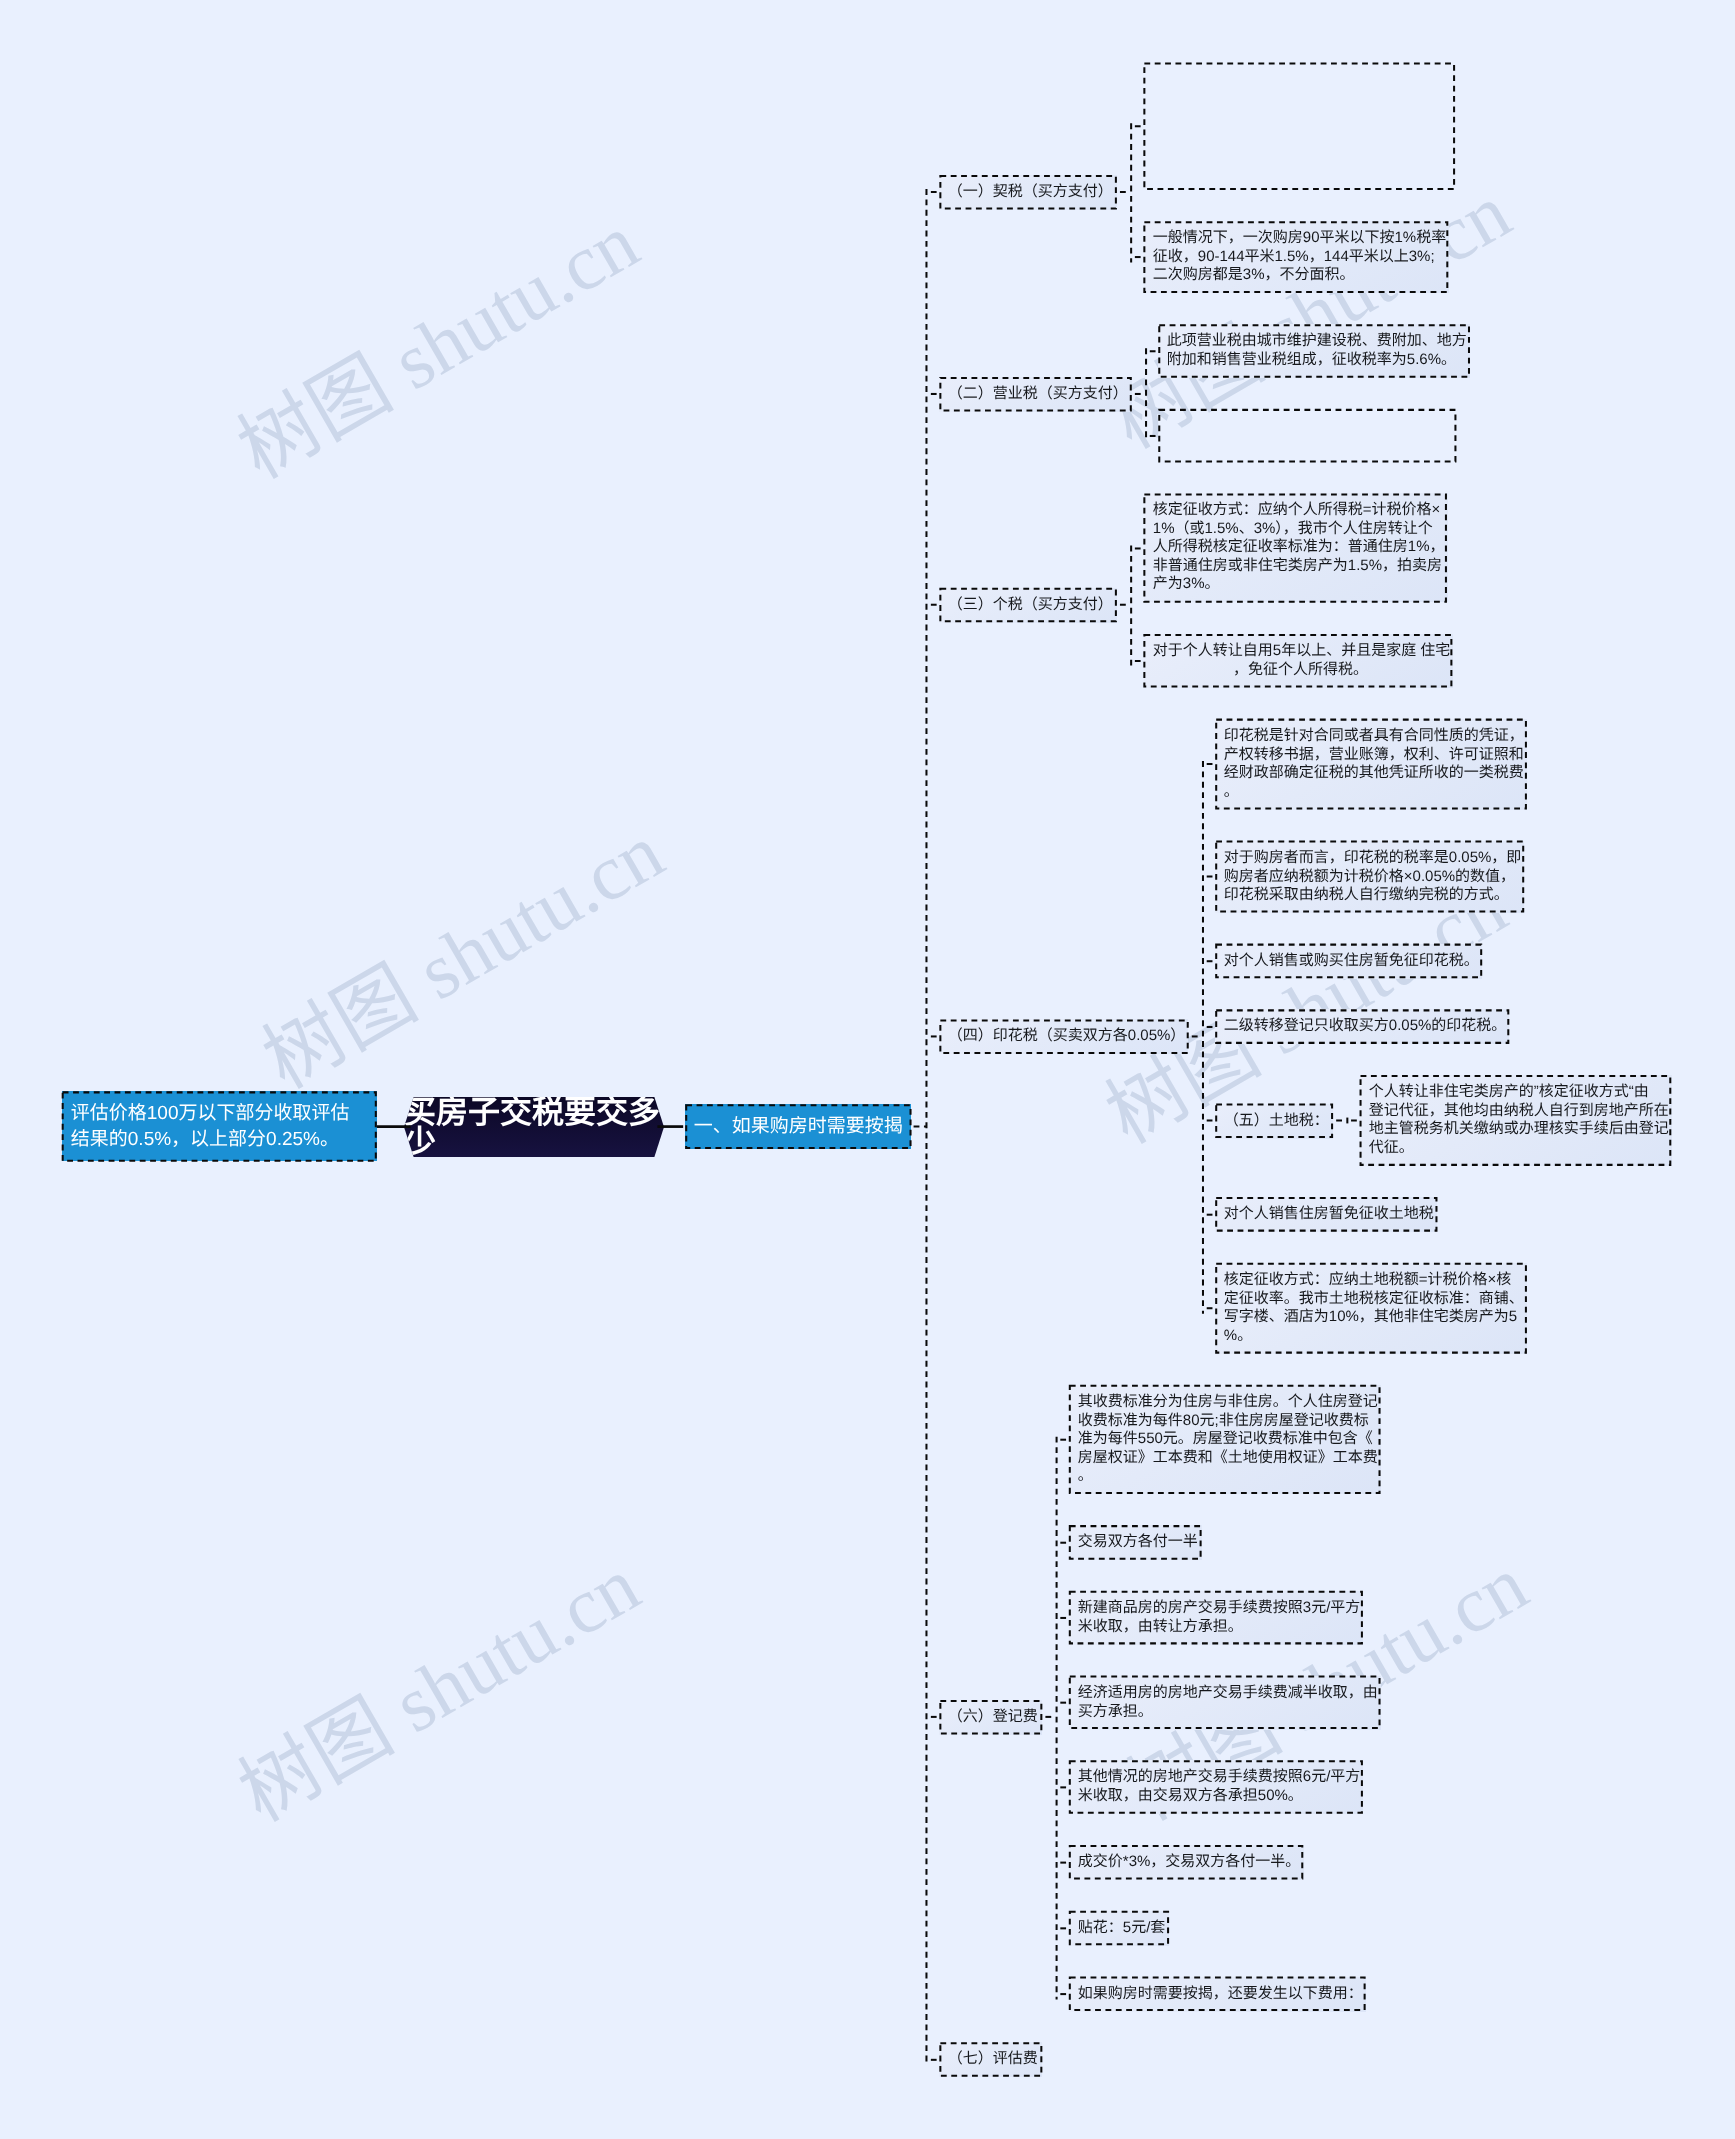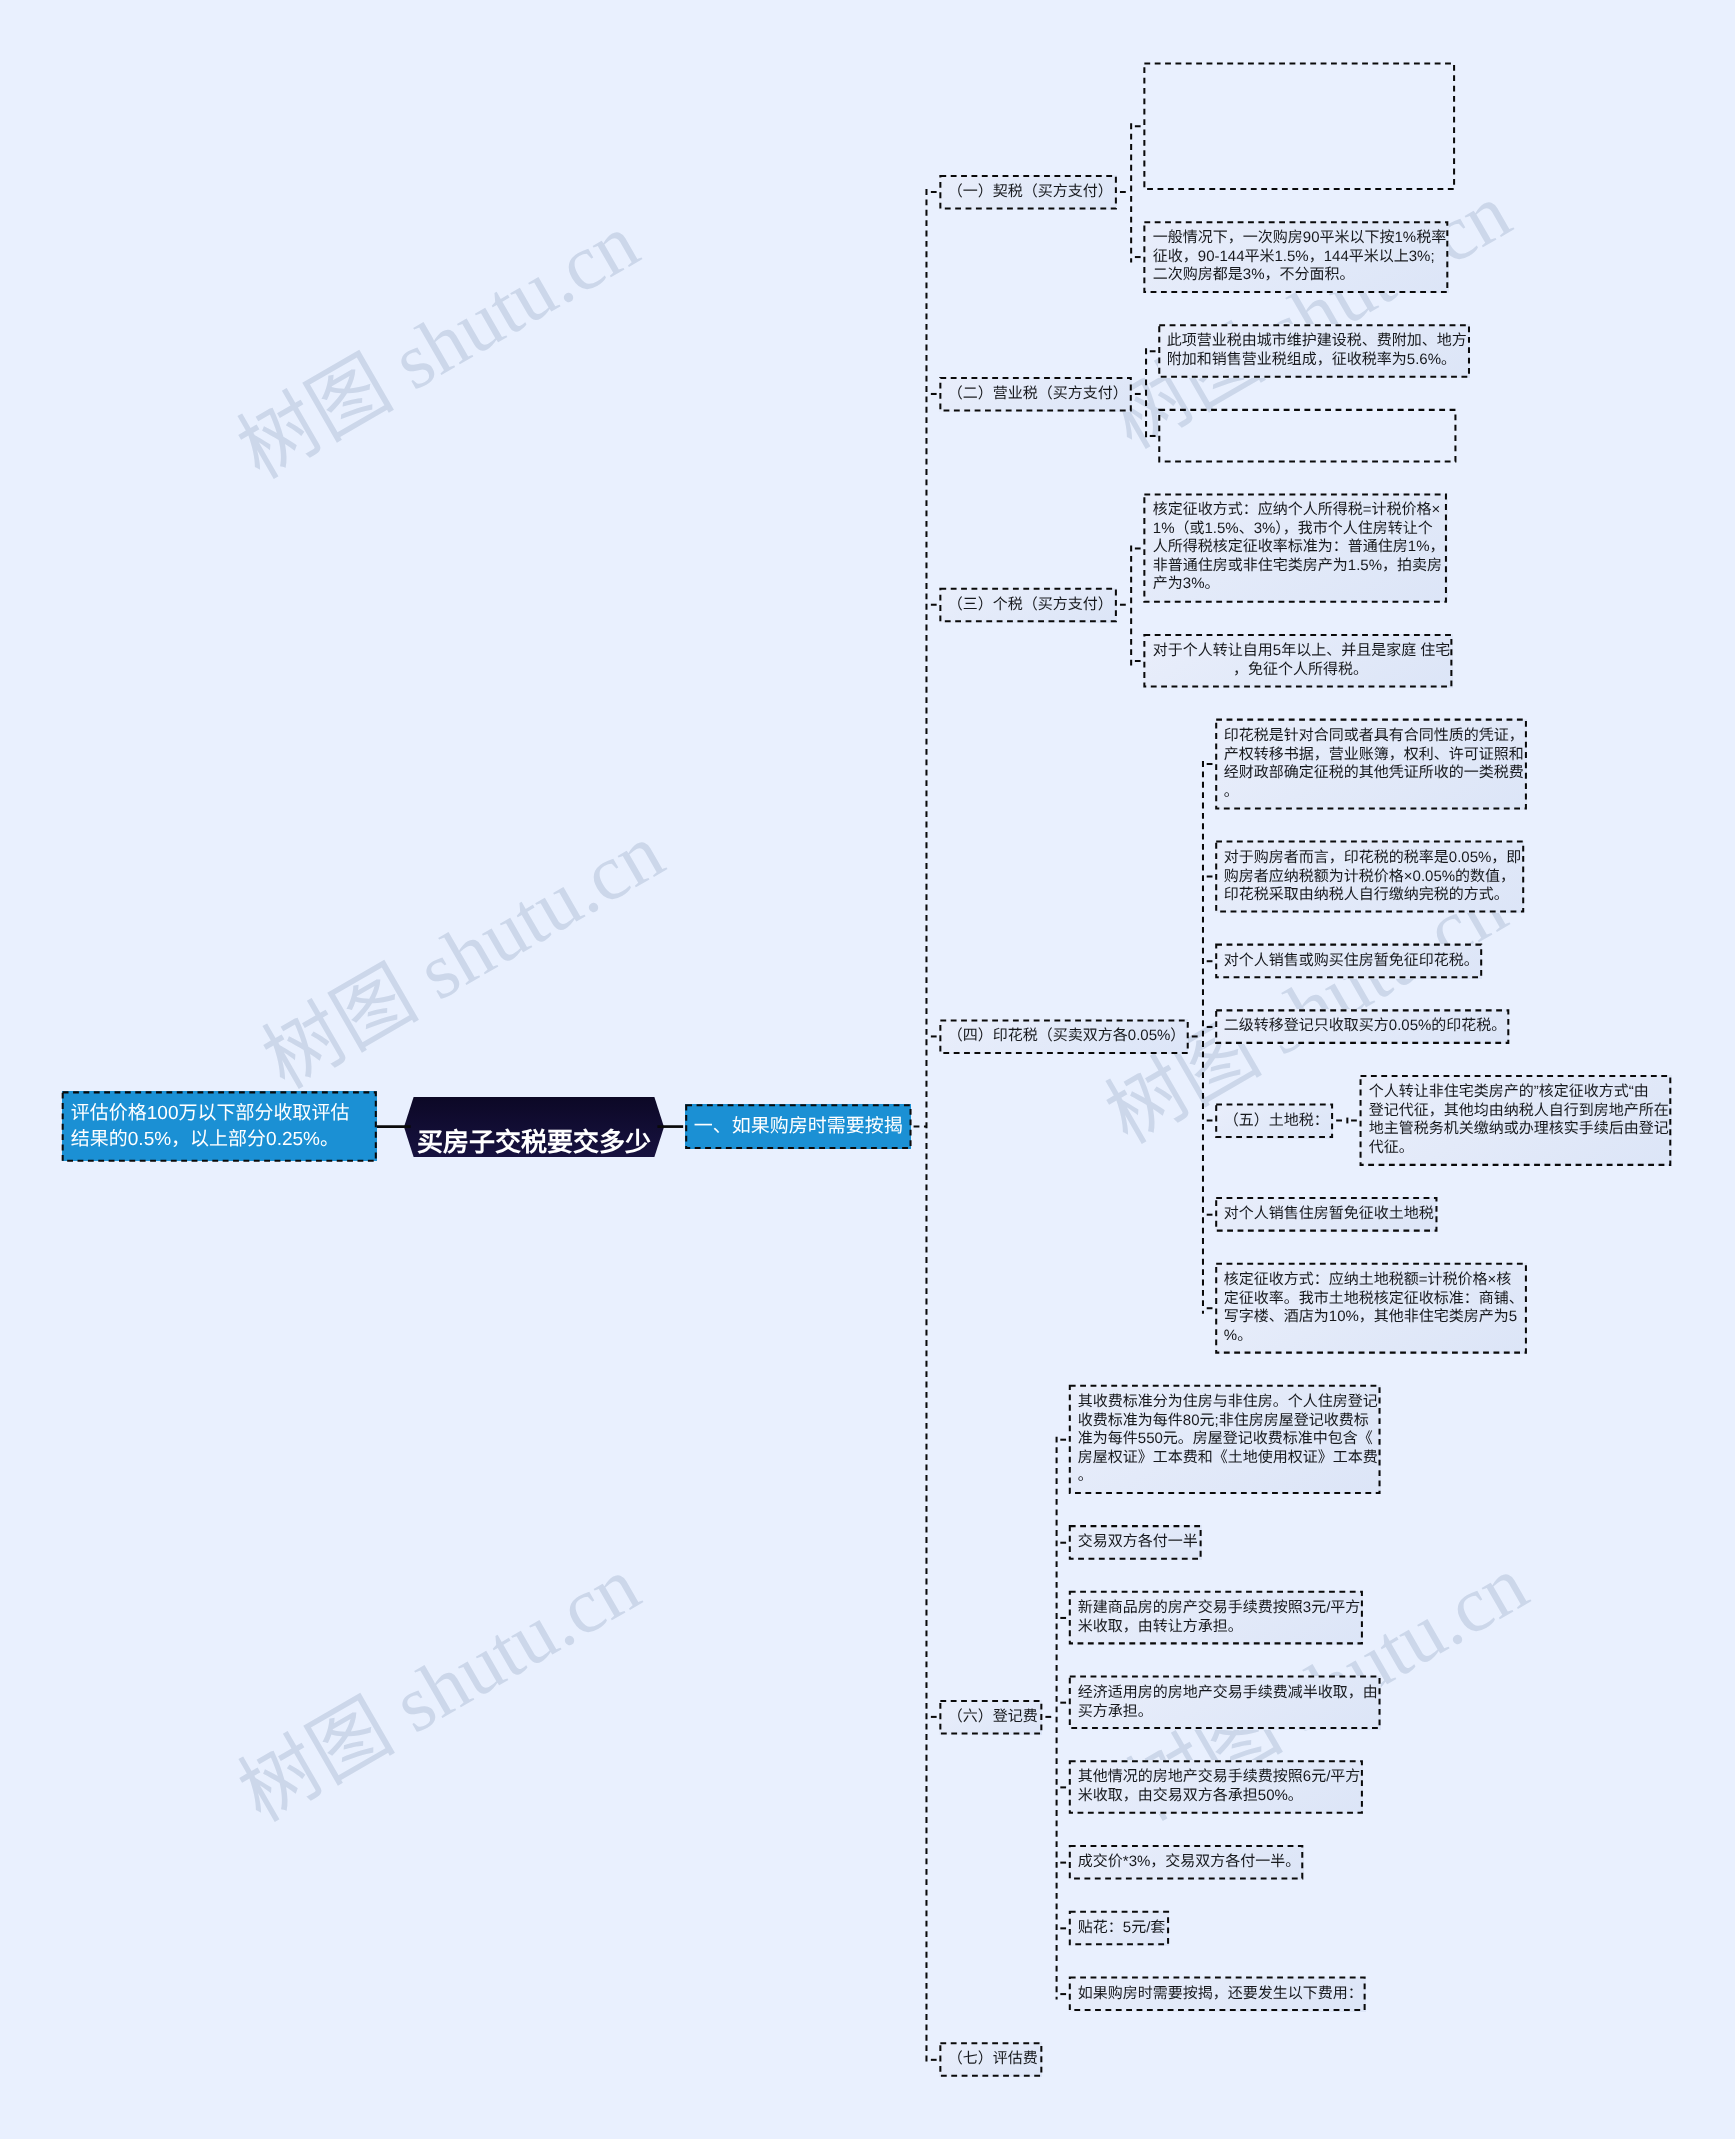--- a/index.html
+++ b/index.html
@@ -8,21 +8,21 @@
 #canvas{position:relative;width:1735px;height:2140px;overflow:hidden;background:#e9f0fe;}
 #wmlayer{position:absolute;left:0;top:0;width:1735px;height:2140px;overflow:hidden;}
 .wm{position:absolute;color:#ccd7ea;font-size:79px;white-space:nowrap;line-height:1;
  transform-origin:0 0;font-family:"Liberation Serif",serif;
  pointer-events:none;user-select:none;}
 svg.links{position:absolute;left:0;top:0;pointer-events:none;overflow:visible;z-index:5;}
 .node{position:absolute;box-sizing:border-box;
  background:linear-gradient(150deg,#e9eefb 0%,#e3eaf9 45%,#dce5f7 100%);
  color:#16181c;font-size:15px;line-height:18.6px;padding:8.1px 4.7px 8.1px 8.8px;white-space:pre;}
 .root{position:absolute;box-sizing:border-box;background:linear-gradient(180deg,#0c0826 0%,#171240 100%);color:#fff;
- font-size:26px;font-weight:700;line-height:30px;display:flex;align-items:flex-end;justify-content:center;
+ font-size:32px;font-weight:700;line-height:30px;display:flex;align-items:flex-start;justify-content:center;
  clip-path:polygon(3.7% 0,96.3% 0,100% 50%,96.3% 100%,3.7% 100%,0 50%);}
 .accent{position:absolute;box-sizing:border-box;background:#1b90d4;
  color:#fff;font-size:19px;line-height:26px;padding:9.5px 8.8px;white-space:pre;}
 </style>
 </head>
 <body>
 
 <div id="canvas">
     <div id="wmlayer">
       <div class="wm" style="left: 226px; top: 422px; transform: rotate(-30deg);"><span style="font-family: &quot;Liberation Sans&quot;, sans-serif;">树图</span><span> shutu.cn</span></div>

